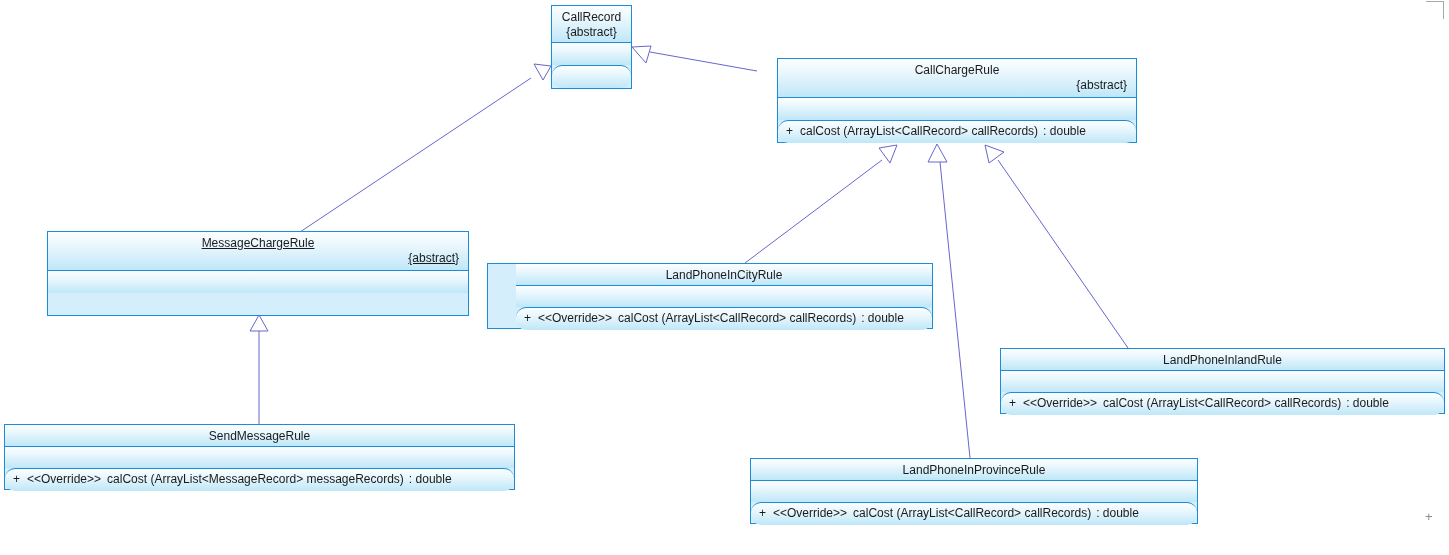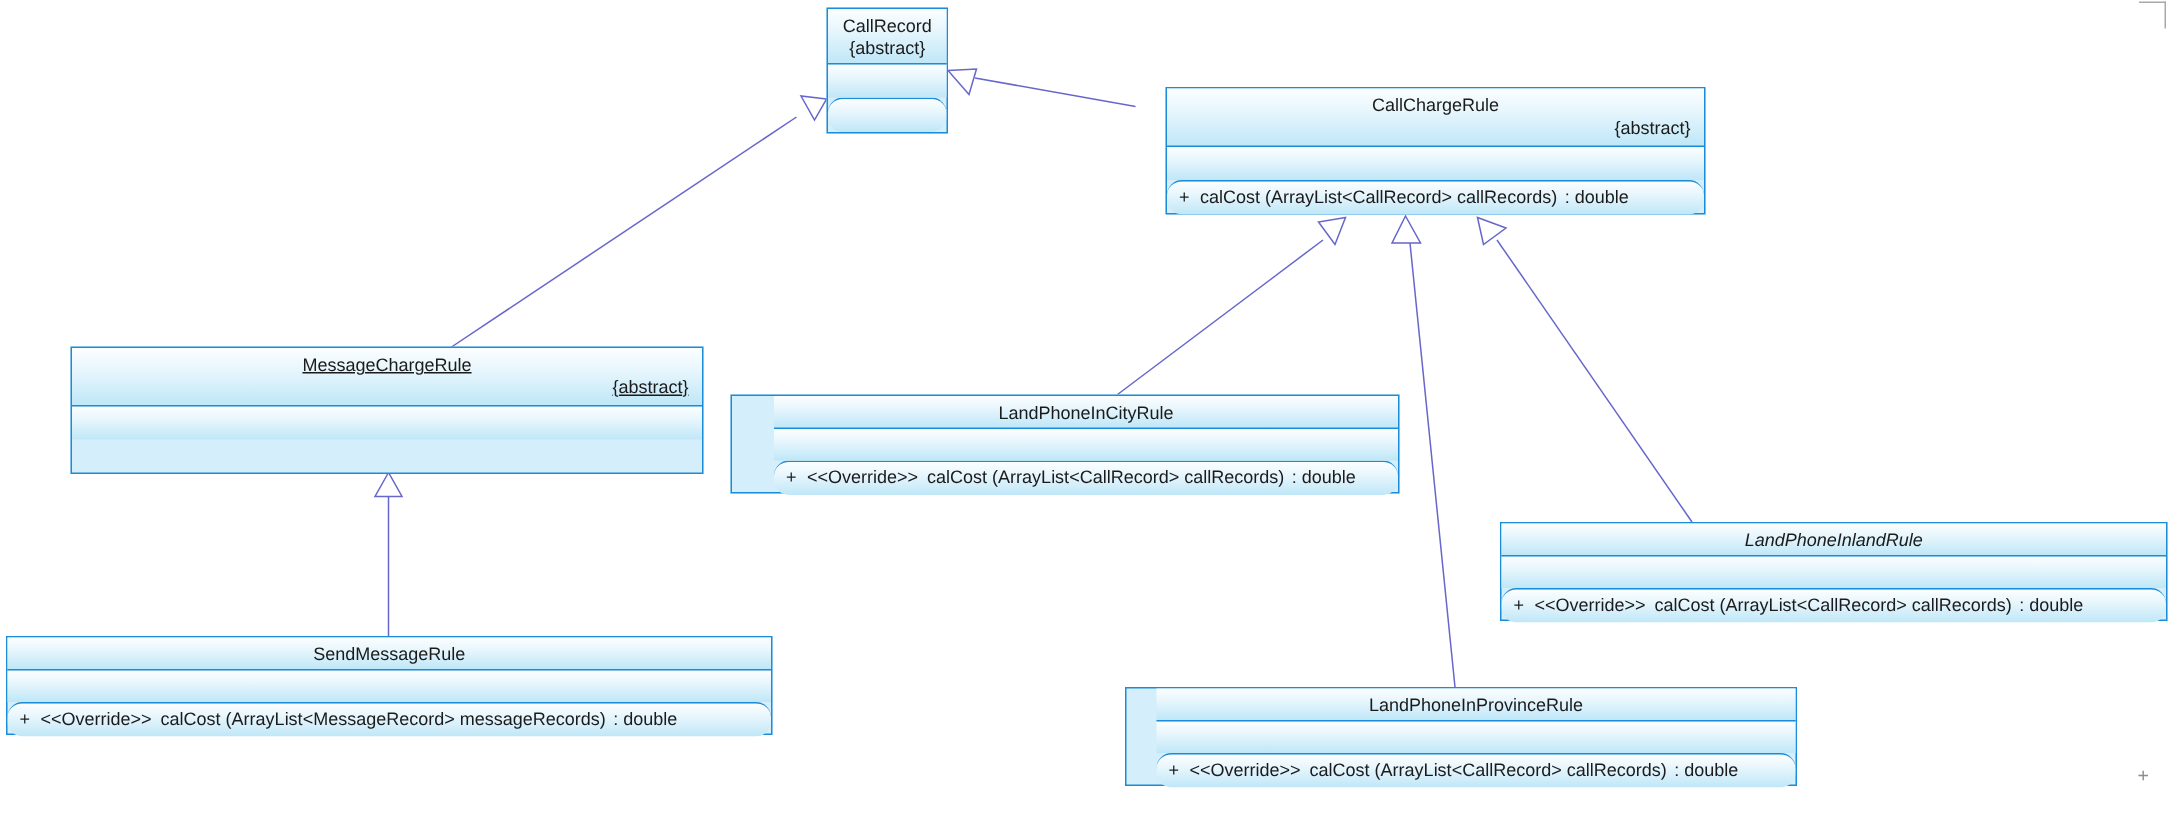--- a/index.html
+++ b/index.html
@@ -193,33 +193,33 @@
     <div class="compartment cmp-attrs" style="height:22px;"></div>
     <div class="compartment cmp-ops">
       <span class="op-row">
         <span class="op-vis">+</span><span class="op-stereo">&lt;&lt;Override&gt;&gt;</span><span class="op-sig">calCost (ArrayList&lt;CallRecord&gt; callRecords)</span><span class="op-ret">:</span>
         <span class="op-type">double</span>
       </span>
     </div>
   </div>
 
   <div class="uml-class" style="left:1000px; top:348px; width:445px; height:66px;">
-    <div class="compartment cmp-title" style="height:21px;font-style:italic;">
+    <div class="compartment cmp-title" style="height:21px;">
       <span class="class-name">LandPhoneInlandRule</span>
     </div>
     <div class="compartment cmp-attrs" style="height:22px;"></div>
     <div class="compartment cmp-ops">
       <span class="op-row">
         <span class="op-vis">+</span><span class="op-stereo">&lt;&lt;Override&gt;&gt;</span><span class="op-sig">calCost (ArrayList&lt;CallRecord&gt; callRecords)</span><span class="op-ret">:</span>
         <span class="op-type">double</span>
       </span>
     </div>
   </div>
 
-  <div class="uml-class" style="left:750px; top:458px; width:448px; height:66px;padding-left:20px;">
+  <div class="uml-class" style="left:750px; top:458px; width:448px; height:66px;">
     <div class="compartment cmp-title" style="height:21px;">
       <span class="class-name">LandPhoneInProvinceRule</span>
     </div>
     <div class="compartment cmp-attrs" style="height:22px;"></div>
     <div class="compartment cmp-ops">
       <span class="op-row">
         <span class="op-vis">+</span><span class="op-stereo">&lt;&lt;Override&gt;&gt;</span><span class="op-sig">calCost (ArrayList&lt;CallRecord&gt; callRecords)</span><span class="op-ret">:</span>
         <span class="op-type">double</span>
       </span>
     </div>

